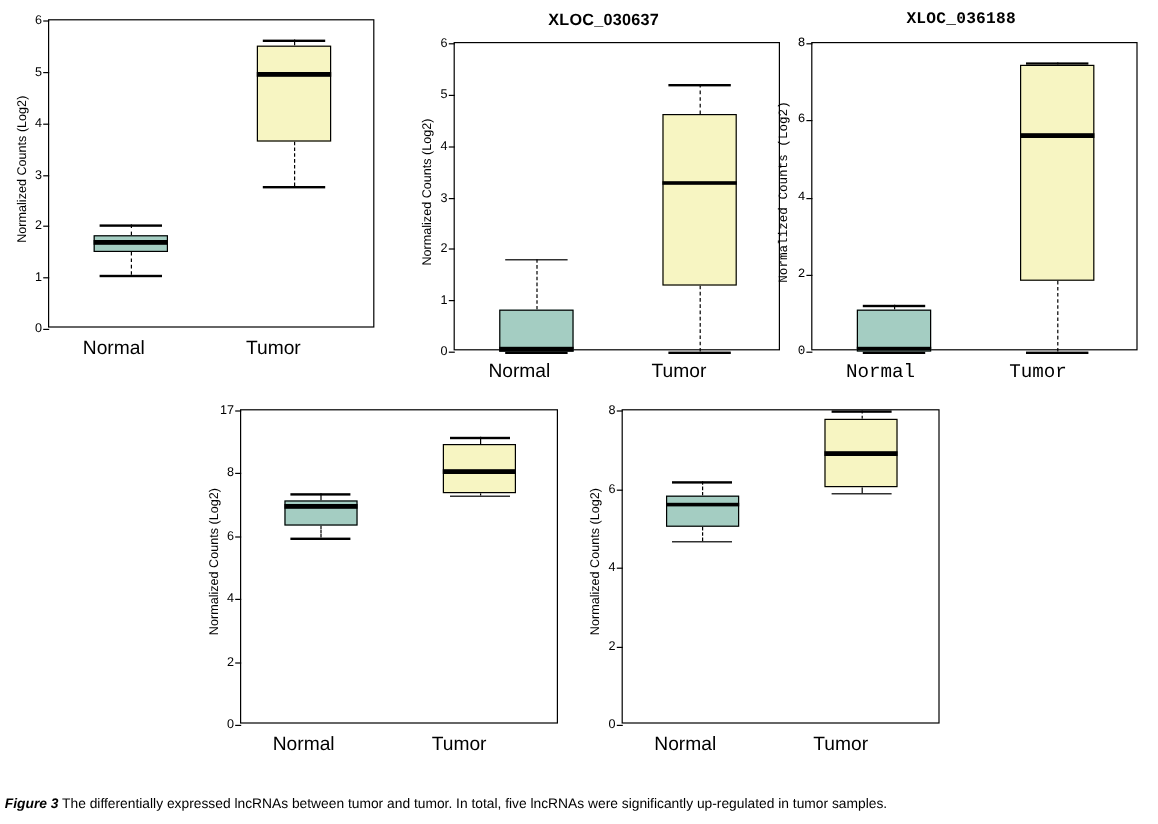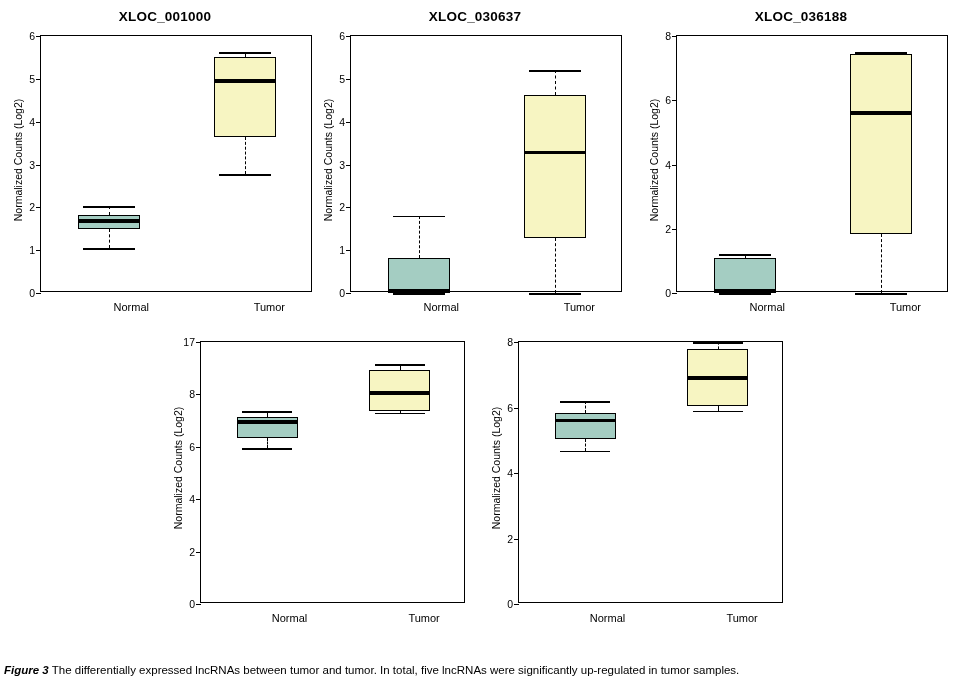--- a/index.html
+++ b/index.html
@@ -66,22 +66,22 @@
     transform: translateY(-50%);
   }
   .tick-mark-y {
     position: absolute;
     height: 1px;
     background: #000;
     width: 5px;
   }
   .tick-label-x {
     position: absolute;
-    font-size: 11px;
-    text-align: right;
+    font-size: 16px;
+    text-align: left;
     color: #000;
   }
   .box {
     position: absolute;
     box-sizing: border-box;
     border: 1.6px solid #000;
   }
   .median {
     position: absolute;
     background: #000;
@@ -110,21 +110,20 @@
     font-weight: bold;
     font-style: italic;
   }
 </style>
 </head>
 <body>
 
 <div class="figure-wrap">
 
   <div class="panel" style="left:10px; top:8px; width:310px; height:320px;">
-    <div class="panel-title">XLOC_001000</div>
     <div class="plot-area" style="width:310px;height:300px;">
       <div class="ylabel" style="left:0;top:0;height:265px;">
         <span>Normalized Counts (Log2)</span>
       </div>
       <div class="axes" id="axes-0" style="left:30px;top:8px;width:272px;height:257px;">
           <div class="tick-label-y" style="left: -26px; width: 20px; top: 257px;">0</div>
           <div class="tick-mark-y" style="left: -5px; top: 257px;"></div>
           <div class="tick-label-y" style="left: -26px; width: 20px; top: 214.167px;">1</div>
           <div class="tick-mark-y" style="left: -5px; top: 214.167px;"></div>
           <div class="tick-label-y" style="left: -26px; width: 20px; top: 171.333px;">2</div>
@@ -148,21 +147,21 @@
           <div class="whisker-line" style="left: 204px; top: 100.658px; height: 37.265px;"></div>
           <div class="whisker-cap" style="left: 178.35px; top: 16.2767px; width: 51.2992px;"></div>
           <div class="whisker-cap" style="left: 178.35px; top: 137.923px; width: 51.2992px;"></div>
           <div class="box" style="left: 172.72px; top: 21.4167px; width: 62.56px; height: 79.2417px; background: rgb(247, 245, 194);"></div>
           <div class="median" style="left: 172.72px; top: 43.275px; width: 62.56px;"></div>
           <div class="tick-label-x" style="left: 164px; width: 80px; top: 265px;">Tumor</div>
         </div>
     </div>
   </div>
 
-  <div class="panel" style="left:320px; top:8px; width:310px; height:320px;">
+  <div class="panel" style="left:348px; top:8px; width:310px; height:320px;">
     <div class="panel-title">XLOC_030637</div>
     <div class="plot-area" style="width:310px;height:300px;">
       <div class="ylabel" style="left:0;top:0;height:265px;">
         <span>Normalized Counts (Log2)</span>
       </div>
       <div class="axes" id="axes-1" style="left:30px;top:8px;width:272px;height:257px;">
           <div class="tick-label-y" style="left: -26px; width: 20px; top: 257px;">0</div>
           <div class="tick-mark-y" style="left: -5px; top: 257px;"></div>
           <div class="tick-label-y" style="left: -26px; width: 20px; top: 214.167px;">1</div>
           <div class="tick-mark-y" style="left: -5px; top: 214.167px;"></div>
@@ -186,21 +185,21 @@
           <div class="whisker-line" style="left: 204px; top: 202.173px; height: 54.8267px;"></div>
           <div class="whisker-cap" style="left: 178.35px; top: 34.2667px; width: 51.2992px;"></div>
           <div class="whisker-cap" style="left: 178.35px; top: 257px; width: 51.2992px;"></div>
           <div class="box" style="left: 172.72px; top: 59.11px; width: 62.56px; height: 143.063px; background: rgb(247, 245, 194);"></div>
           <div class="median" style="left: 172.72px; top: 114.807px; width: 62.56px;"></div>
           <div class="tick-label-x" style="left: 164px; width: 80px; top: 265px;">Tumor</div>
         </div>
     </div>
   </div>
 
-  <div class="panel" style="left:646px; top:8px; width:310px; height:320px;">
+  <div class="panel" style="left:646px; top:8px; width:310px; height:320px;font-family:Liberation Mono, monospace;">
     <div class="panel-title">XLOC_036188</div>
     <div class="plot-area" style="width:310px;height:300px;">
       <div class="ylabel" style="left:0;top:0;height:265px;">
         <span>Normalized Counts (Log2)</span>
       </div>
       <div class="axes" id="axes-2" style="left:30px;top:8px;width:272px;height:257px;">
           <div class="tick-label-y" style="left: -26px; width: 20px; top: 257px;">0</div>
           <div class="tick-mark-y" style="left: -5px; top: 257px;"></div>
           <div class="tick-label-y" style="left: -26px; width: 20px; top: 192.75px;">2</div>
           <div class="tick-mark-y" style="left: -5px; top: 192.75px;"></div>

